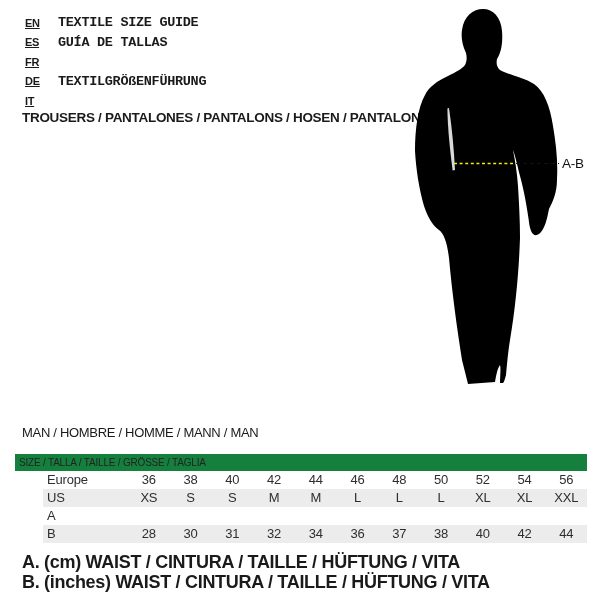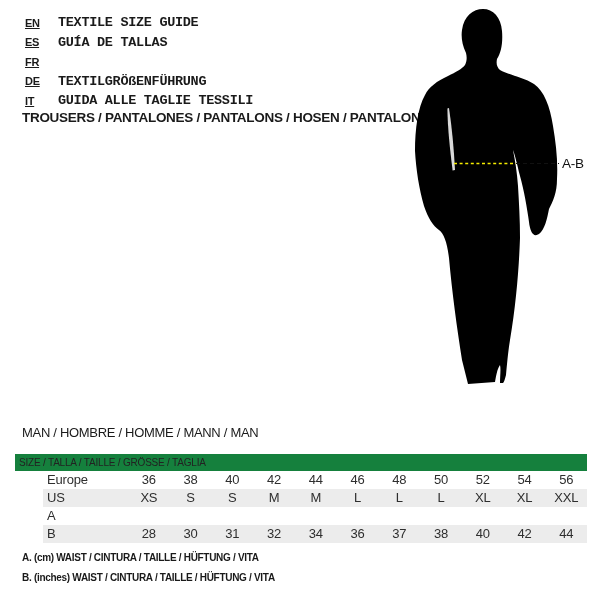--- a/index.html
+++ b/index.html
@@ -40,21 +40,21 @@
     padding-left:4px;font-size:10px;color:#222;letter-spacing:-0.2px;
   }
   .trow{display:flex;height:18px;line-height:18px;font-size:13px;color:#2e2e2e;letter-spacing:-0.2px;margin-left:28px;}
   .table-body .trow:nth-of-type(even){background:#ececec;}
   .trow .row-label{width:85px;padding-left:4px;box-sizing:border-box;}
   .row-values{flex:1;display:flex;}
   .cell{flex:1;text-align:center;white-space:nowrap;}
 
   
   .notes{position:absolute;left:22px;top:552px;}
-  .note{font-size:10px;font-weight:bold;letter-spacing:-0.3px;height:20px;white-space:nowrap;}
+  .note{font-size:18px;font-weight:bold;letter-spacing:-0.3px;height:20px;white-space:nowrap;}
 </style>
 </head>
 <body>
 
 <div class="canvas">
 
   <div class="lang-list">
 
       <div class="lang-row">
         <span class="lang-code">EN</span>
@@ -70,21 +70,20 @@
         <span class="lang-code">FR</span>
       </div>
 
       <div class="lang-row">
         <span class="lang-code">DE</span>
         <span class="lang-label">TEXTILGRÖßENFÜHRUNG</span>
       </div>
 
       <div class="lang-row">
         <span class="lang-code">IT</span>
-        <span class="lang-label">GUIDA ALLE TAGLIE TESSILI</span>
       </div>
     </div>
 
   <div class="garment-heading">TROUSERS / PANTALONES / PANTALONS / HOSEN / PANTALONI</div>
 
   <svg class="figure" width="195" height="400" viewBox="405 0 195 400" xmlns="http://www.w3.org/2000/svg">
     <path fill="#000000" d="
       M483,9
       C493,9 501,17 502,31
       C503,43 501,53 497,59

